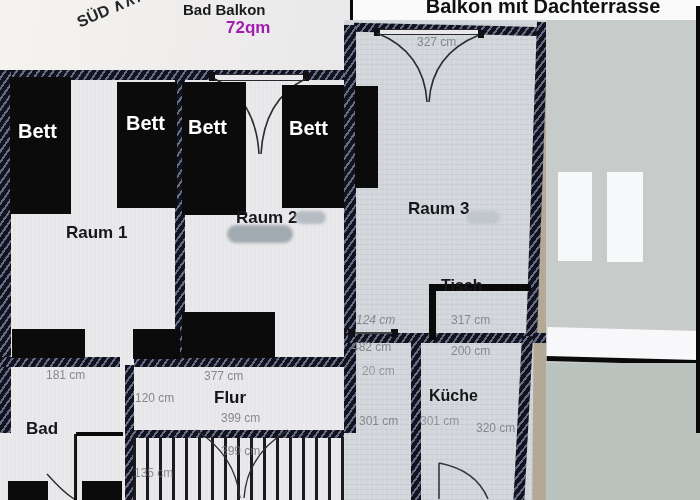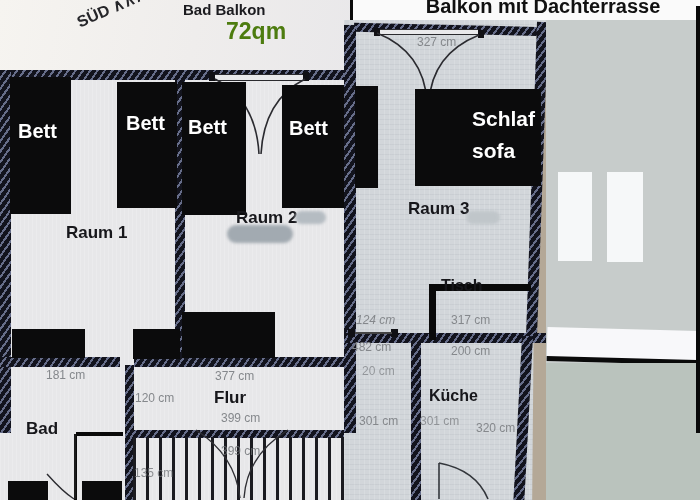--- a/index.html
+++ b/index.html
@@ -32,21 +32,21 @@
 </head>
 <body>
 
 <div id="root">
 
   <div class="abs lp"></div>
   <div class="abs lp-top"></div>
 
   <span class="abs" style="left:74px;top:14px;transform:rotate(-24deg);transform-origin:left top;font-weight:700;font-size:16px;color:#26262a;white-space:nowrap;">SÜD ∧∧∧WEST</span>
   <span class="abs" style="left:183px;top:1px;font-weight:700;font-size:15px;color:#1b1b1f;">Bad Balkon</span>
-  <span class="abs" style="left:226px;top:18px;font-weight:700;font-size:23px;color:#4d7c0f;">72qm</span>
+  <span class="abs" style="left:226px;top:18px;font-weight:700;font-size:17px;color:#a21caf;">72qm</span>
 
   <div class="abs wall" style="left:4px;top:70px;width:348px;height:10px;"></div>
   <div class="abs wall" style="left:0px;top:70px;width:11px;height:363px;"></div>
   <div class="abs wall" style="left:175px;top:77px;width:10px;height:281px;"></div>
   <div class="abs wall" style="left:0px;top:357px;width:120px;height:10px;"></div>
   <div class="abs wall" style="left:134px;top:357px;width:212px;height:10px;"></div>
   <div class="abs wall" style="left:125px;top:365px;width:9px;height:135px;"></div>
 
   <div class="abs lintel" style="left:212px;top:74px;width:96px;height:5px;"></div>
   <div class="abs sq" style="left:209px;top:72px;width:6px;height:9px;"></div>
@@ -83,21 +83,21 @@
   <span class="abs meas" style="left:46px;top:368px;">181 cm</span>
   <div class="abs blk" style="left:8px;top:481px;width:40px;height:19px;"></div>
   <div class="abs blk" style="left:82px;top:481px;width:40px;height:19px;"></div>
   <div class="abs thinline" style="left:74px;top:434px;width:3px;height:66px;"></div>
   <div class="abs thinline" style="left:76px;top:432px;width:47px;height:4px;"></div>
   <svg class="abs" style="left:45px;top:434px;" width="32" height="66" viewBox="0 0 32 66">
     <path d="M30,0 L30,65" stroke="#222" fill="none" stroke-width="1.4"></path>
     <path d="M2,40 Q18,58 29,65" stroke="#2b2b30" fill="none" stroke-width="1.4"></path>
   </svg>
 
-  <span class="abs meas" style="left:215px;top:369px;">377 cm</span>
+  <span class="abs meas" style="left:204px;top:369px;">377 cm</span>
   <span class="abs meas" style="left:135px;top:391px;">120 cm</span>
   <span class="abs room" style="left:214px;top:388px;">Flur</span>
   <span class="abs meas" style="left:221px;top:411px;">399 cm</span>
 
   <div class="abs wall" style="left:130px;top:430px;width:226px;height:8px;"></div>
   <div class="abs" style="left:133px;top:437px;width:223px;height:63px;
        background:repeating-linear-gradient(90deg,#1b1b20 0 3px,rgba(0,0,0,0) 3px 13px);"></div>
   <svg class="abs" style="left:195px;top:429px;" width="94" height="71" viewBox="0 0 94 71">
     <path d="M1,1 Q40,26 45,69" stroke="#2e2e33" fill="none" stroke-width="1.4"></path>
     <path d="M93,1 Q52,26 49,69" stroke="#2e2e33" fill="none" stroke-width="1.4"></path>
@@ -123,24 +123,20 @@
   <div class="abs sq" style="left:374px;top:28px;width:6px;height:8px;"></div>
   <div class="abs sq" style="left:478px;top:30px;width:6px;height:8px;"></div>
   <div class="abs lintel" style="left:380px;top:29px;width:98px;height:4px;"></div>
   <svg class="abs" style="left:376px;top:32px;" width="104" height="72" viewBox="0 0 104 72">
     <path d="M1,1 Q48,20 51,70" stroke="#2b2b30" fill="none" stroke-width="1.6"></path>
     <path d="M103,3 Q56,22 53,70" stroke="#2b2b30" fill="none" stroke-width="1.6"></path>
   </svg>
   <span class="abs meas" style="left:417px;top:35px;">327 cm</span>
 
   <div class="abs blk" style="left:355px;top:86px;width:23px;height:102px;"></div>
-  <div class="abs blk" style="left:415px;top:89px;width:126px;height:97px;">
-    <span class="abs bedlabel" style="left:57px;top:18px;font-size:21px;">Schlaf</span>
-    <span class="abs bedlabel" style="left:57px;top:50px;font-size:21px;">sofa</span>
-  </div>
   <span class="abs room" style="left:408px;top:199px;">Raum 3</span>
   <div class="abs blur" style="left:466px;top:211px;width:34px;height:13px;background:#c0c6ca;"></div>
 
   <div class="abs thinline" style="left:429px;top:284px;width:102px;height:7px;"></div>
   <div class="abs thinline" style="left:429px;top:284px;width:7px;height:56px;"></div>
   <span class="abs room" style="left:441px;top:277px;font-size:16px;">Tisch</span>
   <span class="abs meas" style="left:451px;top:313px;">317 cm</span>
   <span class="abs meas" style="left:356px;top:313px;font-style:italic;">124 cm</span>
 
   <div class="abs sq" style="left:348px;top:329px;width:7px;height:8px;"></div>

